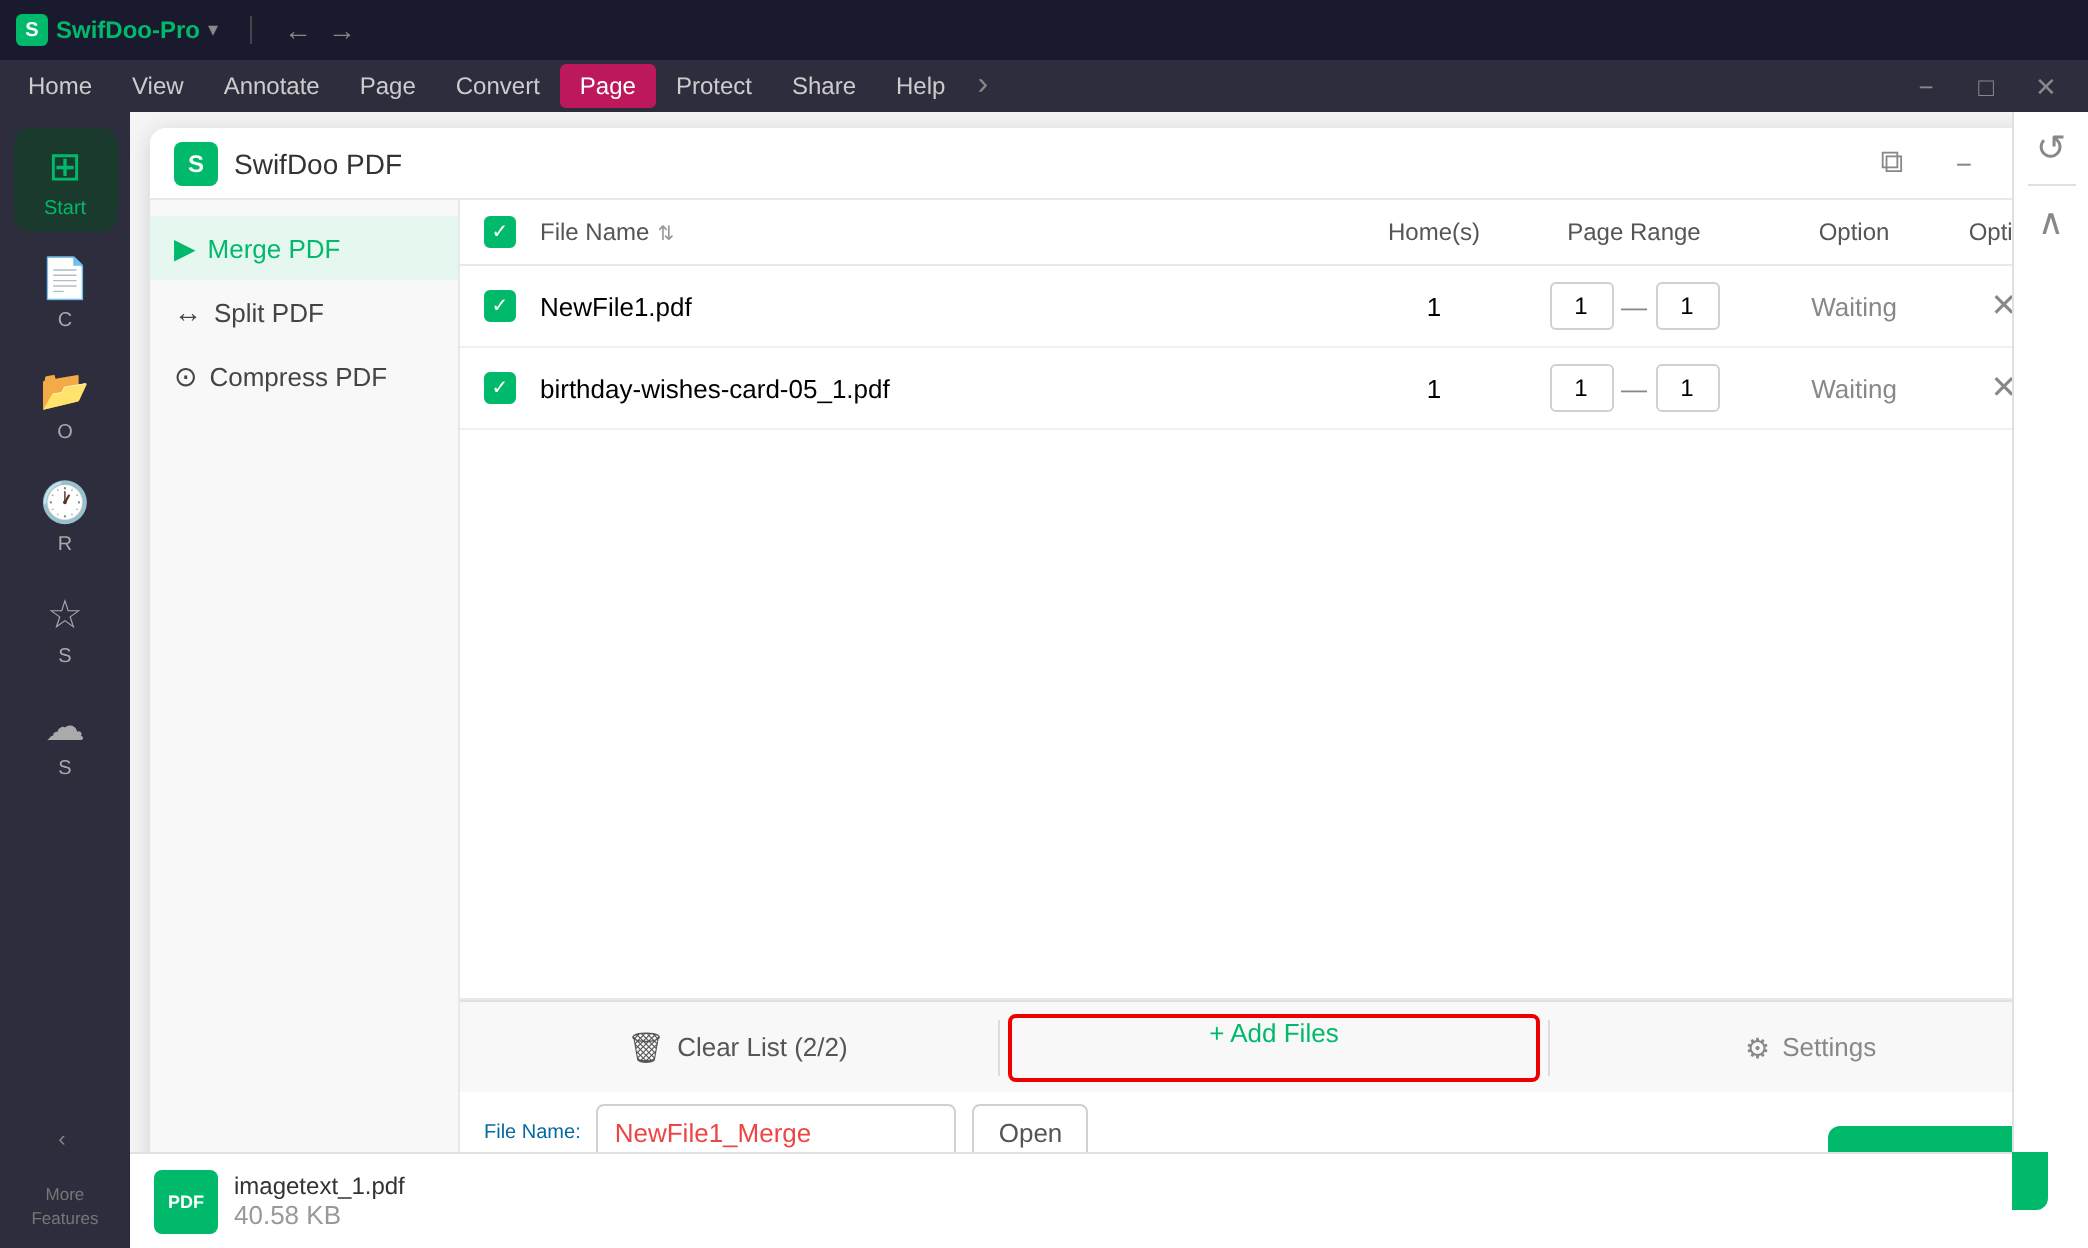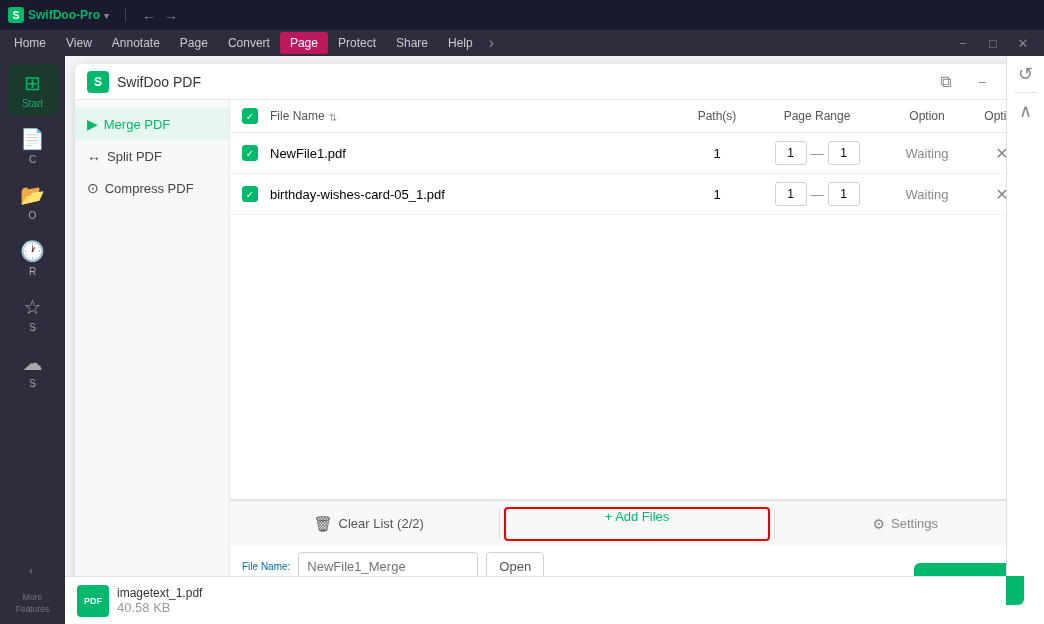--- a/index.html
+++ b/index.html
@@ -267,21 +267,21 @@
       cursor: pointer;
     }
     .bb-divider { width: 1px; height: 28px; background: #ddd; }
     .footer-label { color: #0369a1; font-size: 10px; white-space: nowrap; }
     .footer-input {
       height: 28px;
       border: 1px solid #d0d0d0;
       border-radius: 4px;
       padding: 0 8px;
       font-size: 13px;
-      color: #737373;
+      color: #ef4444;
       width: 180px;
     }
     .footer-open-btn {
       height: 28px;
       padding: 0 12px;
       border: 1px solid #d0d0d0;
       border-radius: 4px;
       background: white;
       font-size: 13px;
       color: #555;
@@ -482,21 +482,21 @@
           <div class="file-table">
 
             <div class="table-header">
               <div class="col-check">
                 <div class="checkbox"></div>
               </div>
               <div class="col-filename">
                 <span>File Name</span>
                 <span class="sort-icon">⇅</span>
               </div>
-              <div class="col-pages">Path(s)</div>
+              <div class="col-pages">Home(s)</div>
               <div class="col-range">Page Range</div>
               <div class="col-status">Option</div>
               <div class="col-option">Option</div>
             </div>
 
             <div class="table-row">
               <div class="col-check">
                 <div class="checkbox"></div>
               </div>
               <div class="col-filename">

